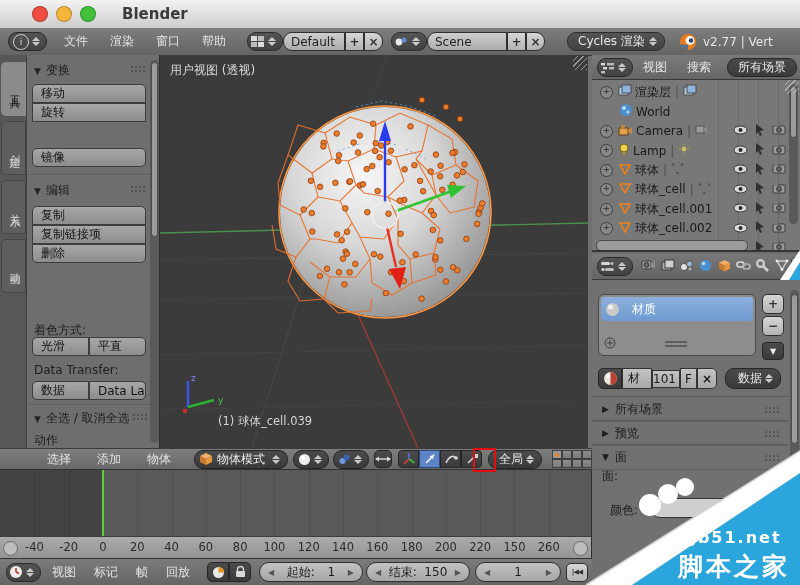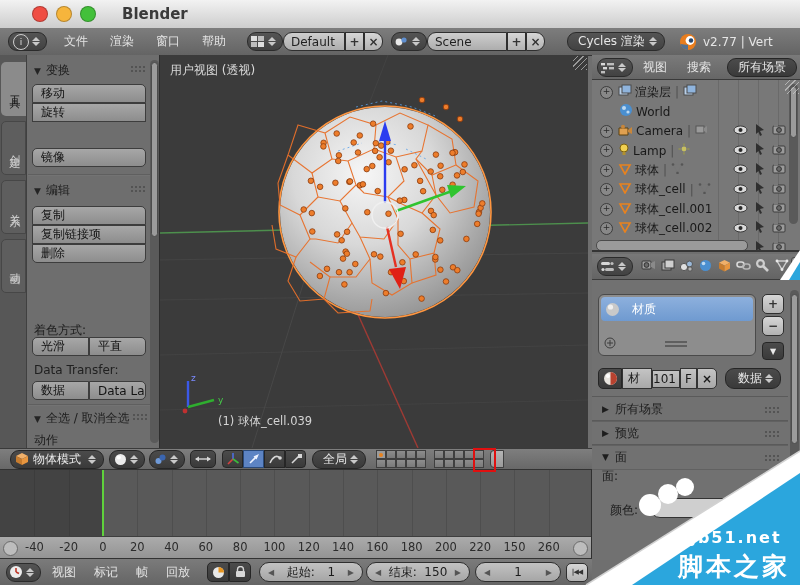--- a/index.html
+++ b/index.html
@@ -348,20 +348,25 @@
       <text id="giz-z" x="31" y="326" fill="#7b8bff" font-size="9">z</text>
       <text id="giz-y" x="58" y="348" fill="#46c84a" font-size="9">y</text>
     </g>
   </svg>
   <div class="resize-grip" style="right:1px;top:1px;"></div>
 </div>
 <span id="view-label" class="abs">用户视图 (透视)</span>
 <span id="object-label" class="abs">(1) 球体_cell.039</span>
 
 <div id="v3dheader" class="abs flex">
+  <div id="v3d-menus" class="flex" style="margin-left:34px;">
+      <span class="hmenu" style="margin: 0px 13px;">选择</span>
+      <span class="hmenu" style="margin: 0px 13px;">添加</span>
+      <span class="hmenu" style="margin: 0px 13px;">物体</span>
+    </div>
   <div class="ddark" style="height:19px;border-radius:9px;margin-left:10px;padding:0 3px 0 4px;">
     <svg width="14" height="14">
         <polygon points="7,1 13,4 7,7 1,4" fill="#f0b06a"></polygon>
         <polygon points="1,4 7,7 7,13 1,10" fill="#c77c2e"></polygon>
         <polygon points="13,4 7,7 7,13 13,10" fill="#e8963f"></polygon>
       </svg>
     <span style="margin:0 4px;">物体模式</span>
       <span class="stepper"></span>
   </div>
   <div class="ddark" style="height:19px;border-radius:9px;margin-left:5px;padding:0 2px 0 4px;">

